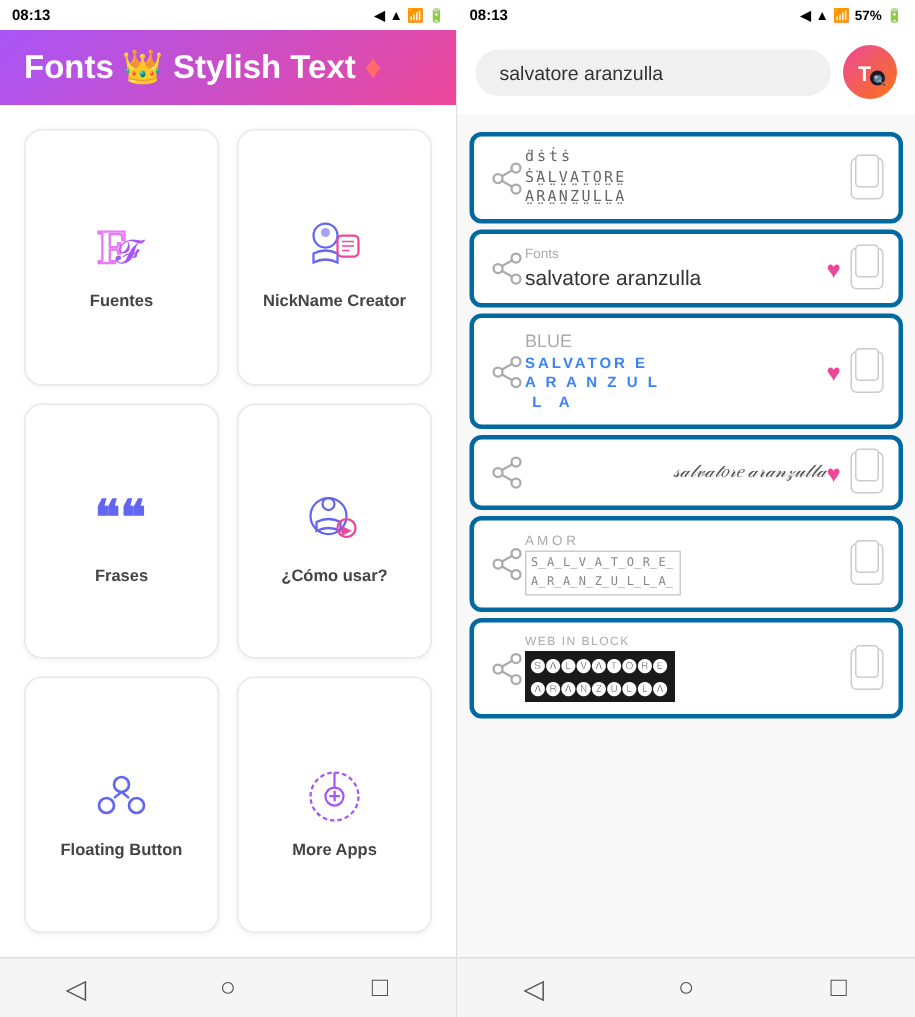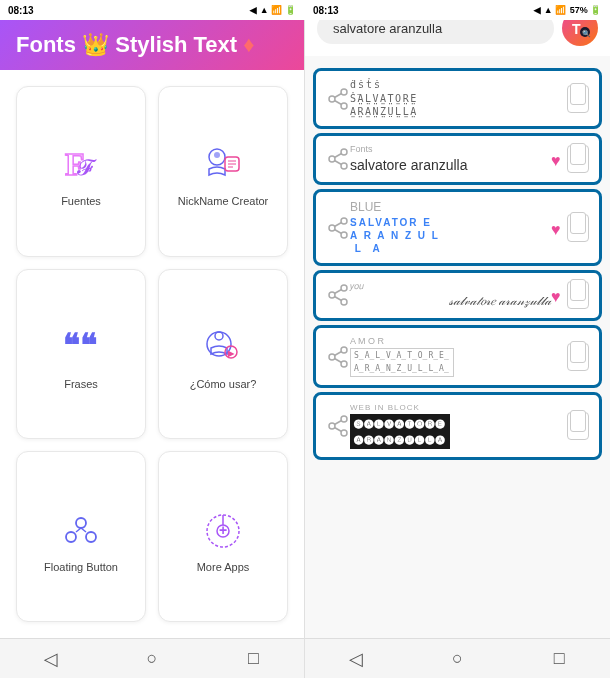--- a/index.html
+++ b/index.html
@@ -100,30 +100,31 @@
       display: flex;
       align-items: center;
       justify-content: center;
       margin-bottom: 6px;
     }
 
     .grid-label {
       font-size: 11px;
       color: #444;
       text-align: left;
-      font-weight: 400;
+      font-weight: 700;
     }
 
     
     .right-panel {
       width: 305px;
       height: 678px;
       background: #f8f8f8;
       display: flex;
       flex-direction: column;
+      padding-top: 20px;
     }
 
     .right-header {
       background: #fff;
       padding: 10px 12px;
       display: flex;
       align-items: center;
       gap: 8px;
     }
 
@@ -487,21 +488,20 @@
       <div class="share-icon">
         <svg width="24" height="24" viewBox="0 0 24 24">
           <circle cx="18" cy="5" r="3" fill="none" stroke="#aaa" stroke-width="1.5"></circle>
           <circle cx="6" cy="12" r="3" fill="none" stroke="#aaa" stroke-width="1.5"></circle>
           <circle cx="18" cy="19" r="3" fill="none" stroke="#aaa" stroke-width="1.5"></circle>
           <line x1="8.5" y1="10.5" x2="15.5" y2="6.5" stroke="#aaa" stroke-width="1.5"></line>
           <line x1="8.5" y1="13.5" x2="15.5" y2="17.5" stroke="#aaa" stroke-width="1.5"></line>
         </svg>
       </div>
       <div class="result-content">
-        <div class="result-tag" style="font-size:9px;color:#aaa;">𝑦𝑜𝑢</div>
         <div class="result-text font-script" style="font-size:12px; font-style:italic; font-family:Georgia,serif; color:#555;">𝓈𝒶𝓁𝓋𝒶𝓉𝑜𝓇𝑒 𝒶𝓇𝒶𝓃𝓏𝓊𝓁𝓁𝒶</div>
       </div>
       <span class="heart-icon" style="color:#ec4899; font-size:16px; margin-right:2px;">♥</span>
       <div class="copy-icon"></div>
     </div>
 
     <div class="result-item result-row">
       <div class="share-icon">
         <svg width="24" height="24" viewBox="0 0 24 24">
           <circle cx="18" cy="5" r="3" fill="none" stroke="#aaa" stroke-width="1.5"></circle>

